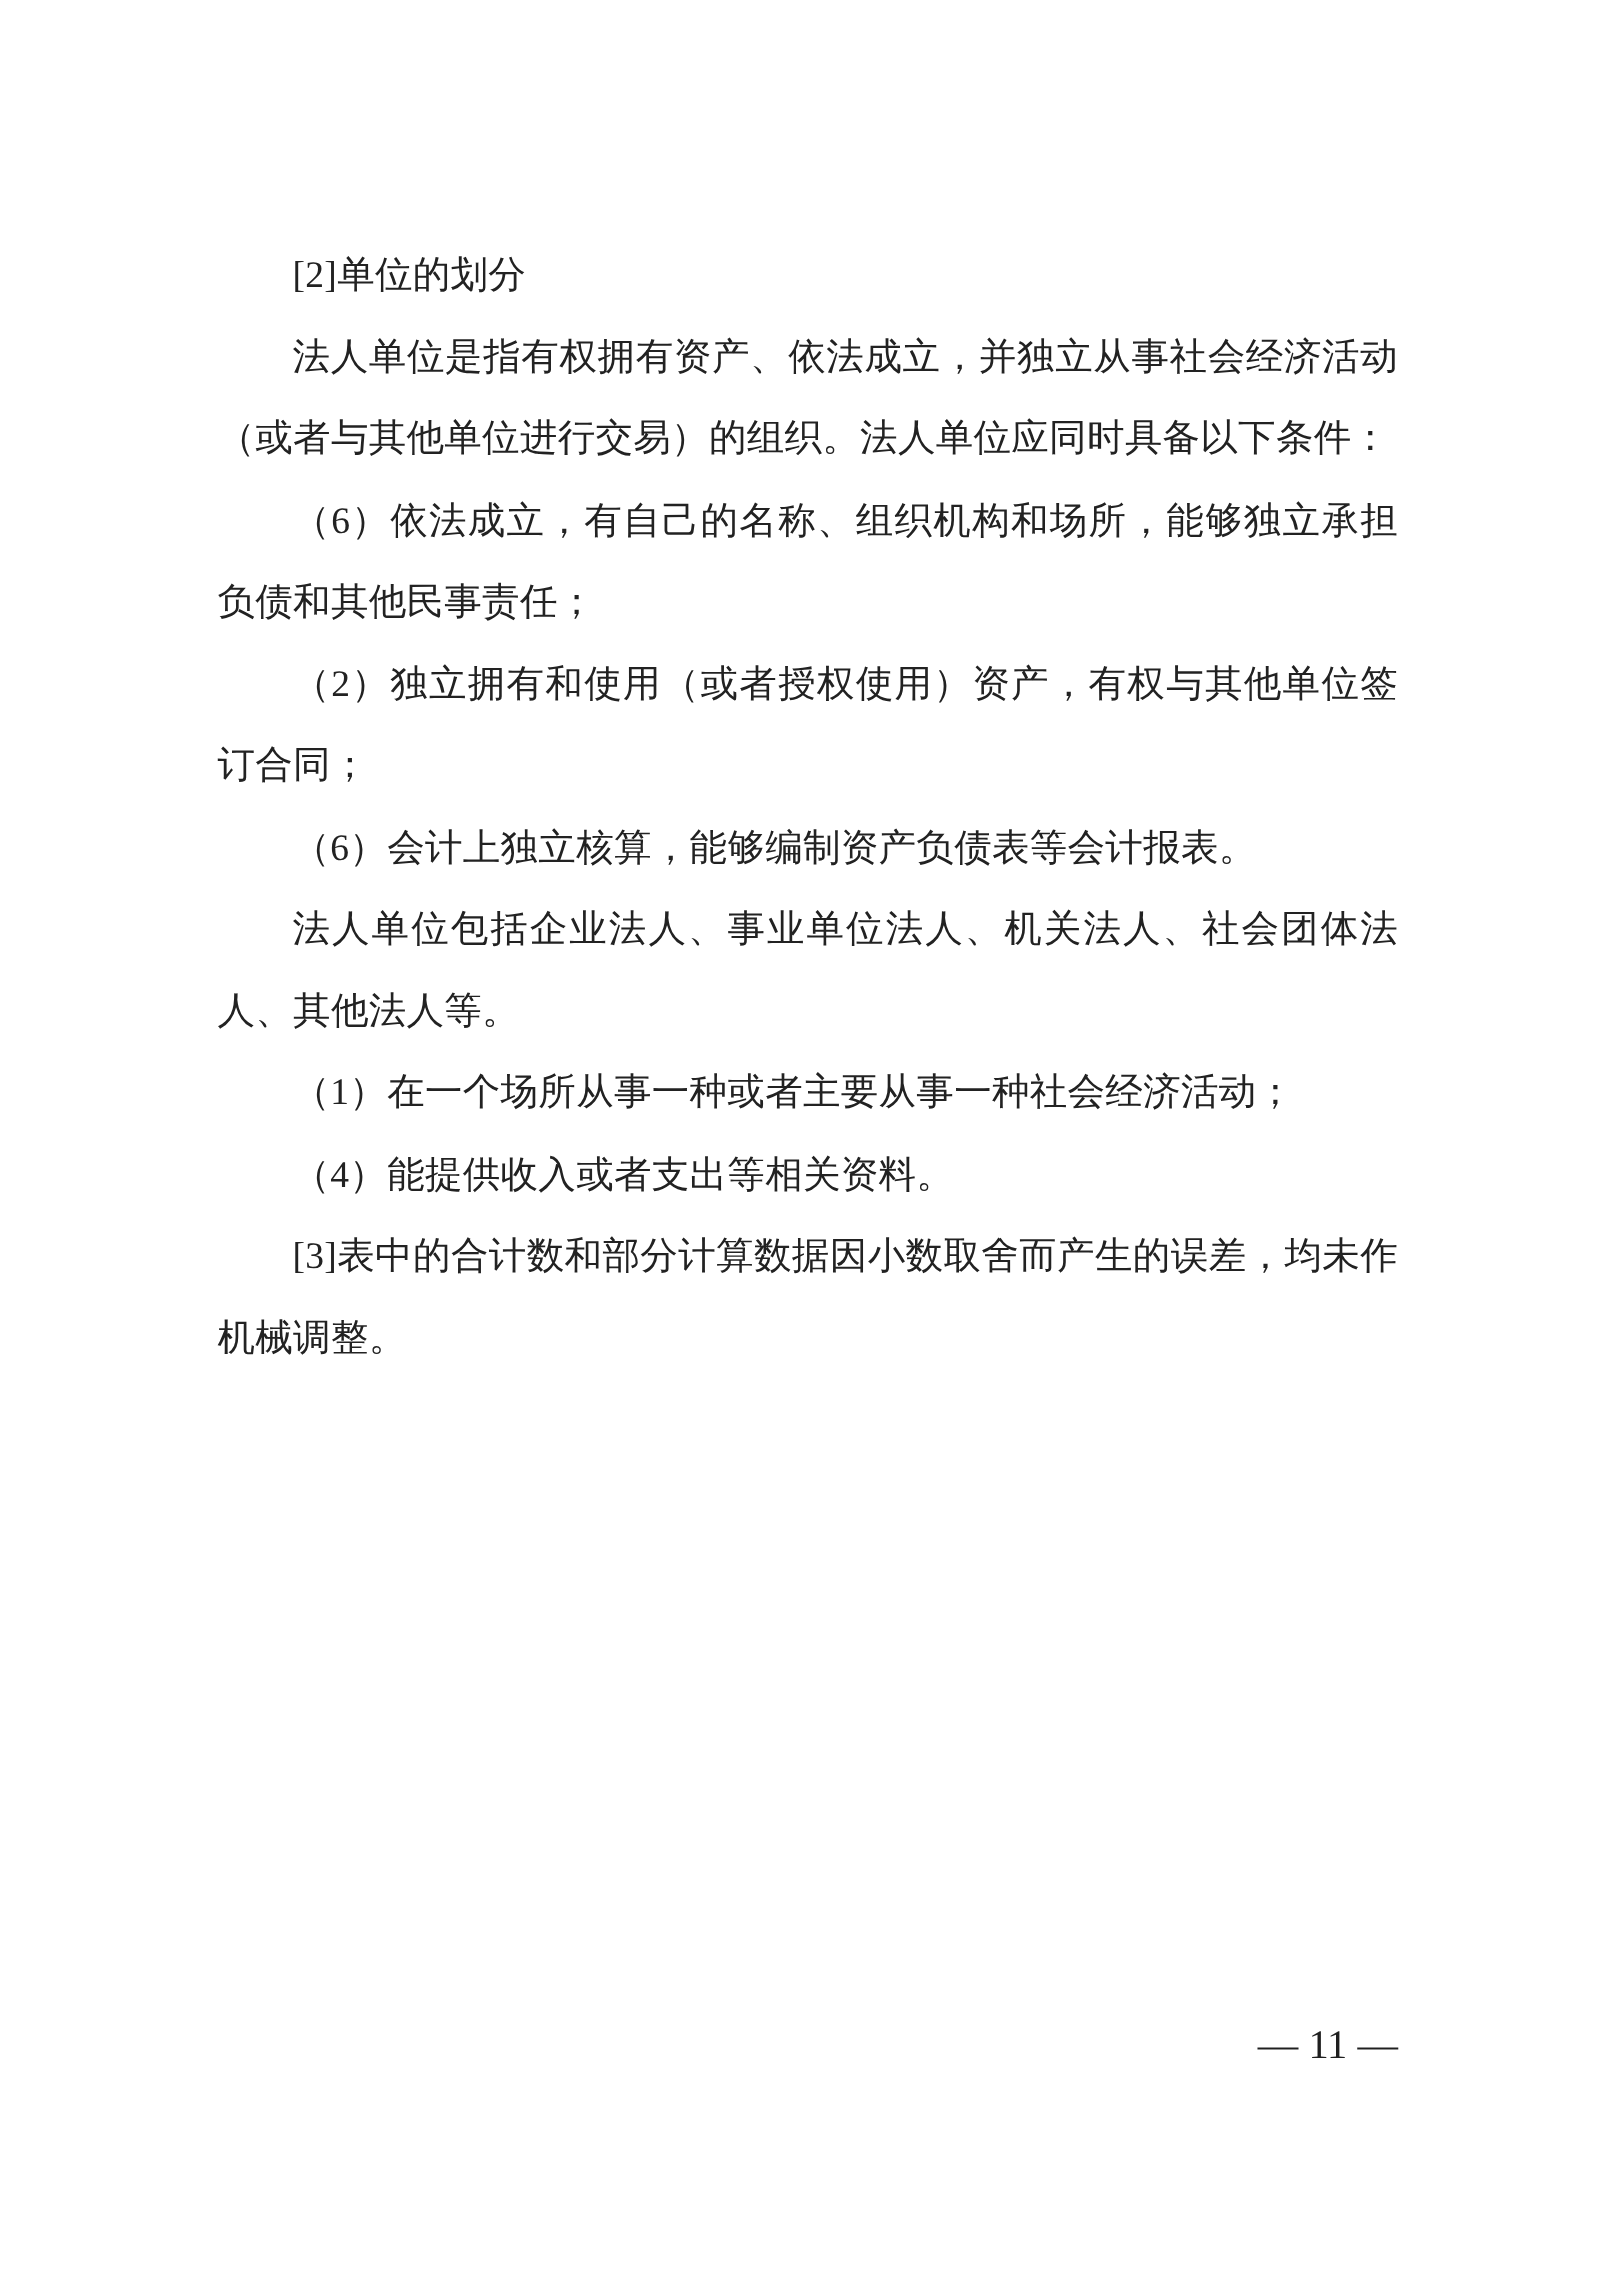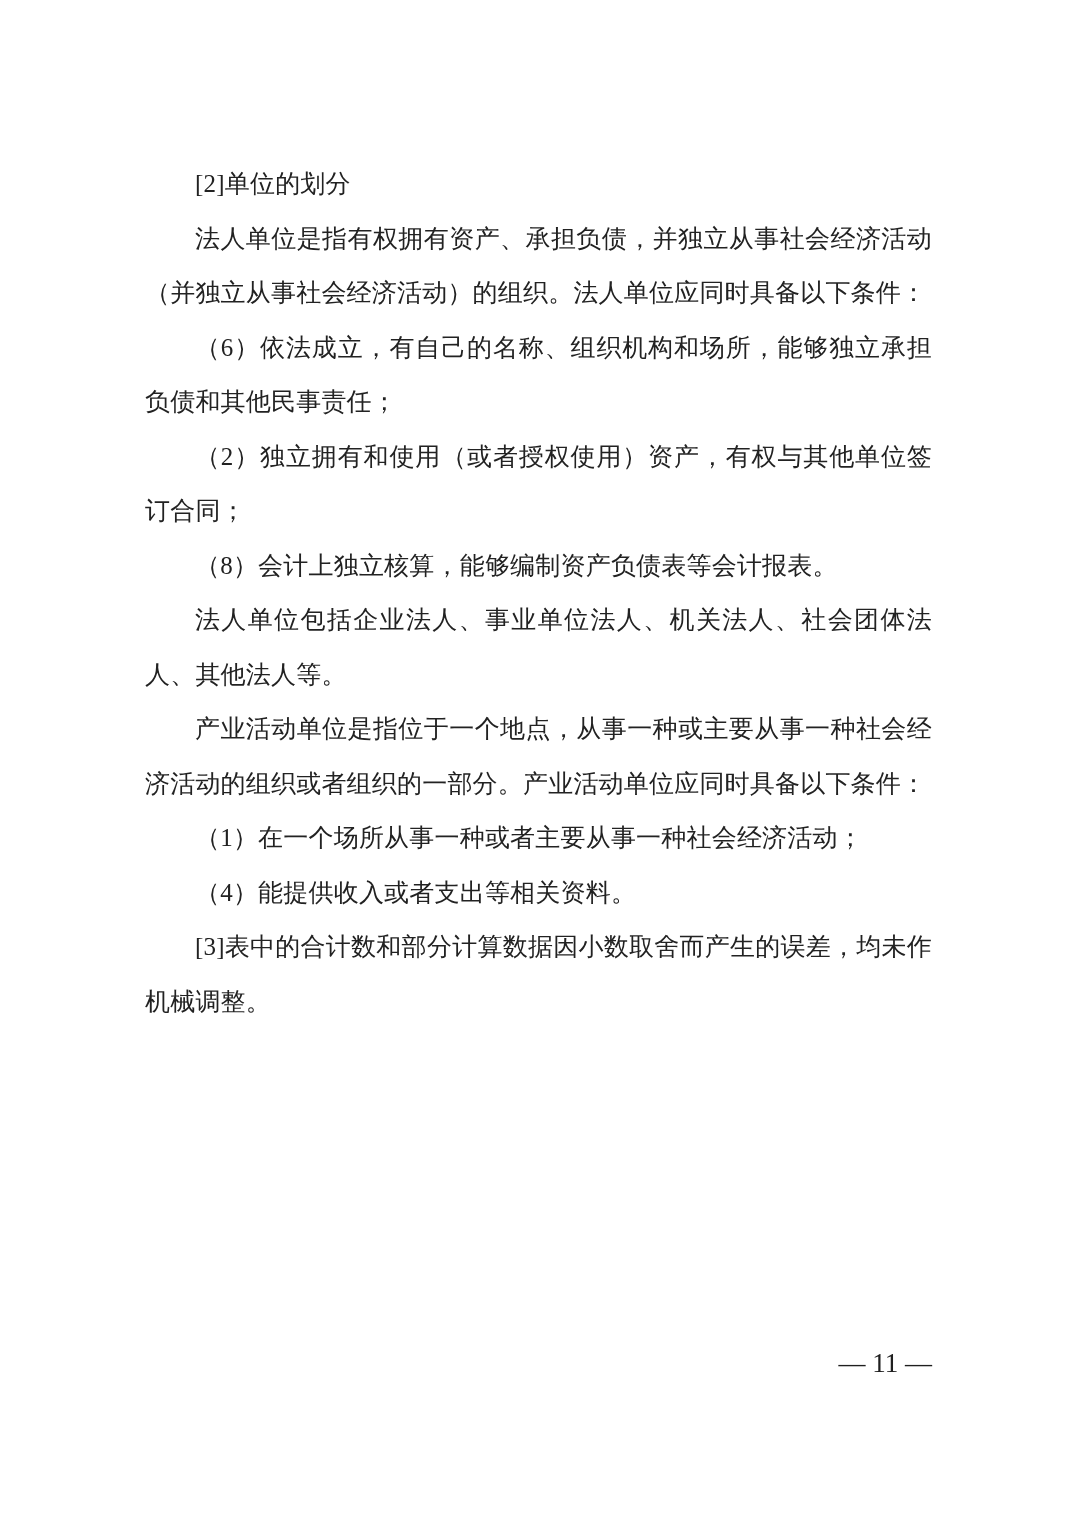--- a/index.html
+++ b/index.html
@@ -44,26 +44,25 @@
     text-align: center;
   }
 </style>
 </head>
 <body>
 
 <div class="page">
 
   <div class="doc-body">
     <p>[2]单位的划分</p>
-    <p>法人单位是指有权拥有资产、承担负债，并独立从事社会经济活动（并独立从事社会经济活动）的组织。法人单位应同时具备以下条件：</p>
+    <p>法人单位是指有权拥有资产、依法成立，并独立从事社会经济活动（或者与其他单位进行交易）的组织。法人单位应同时具备以下条件：</p>
     <p>（6）依法成立，有自己的名称、组织机构和场所，能够独立承担负债和其他民事责任；</p>
     <p>（2）独立拥有和使用（或者授权使用）资产，有权与其他单位签订合同；</p>
-    <p>（8）会计上独立核算，能够编制资产负债表等会计报表。</p>
+    <p>（6）会计上独立核算，能够编制资产负债表等会计报表。</p>
     <p>法人单位包括企业法人、事业单位法人、机关法人、社会团体法人、其他法人等。</p>
-    <p>产业活动单位是指位于一个地点，从事一种或主要从事一种社会经济活动的组织或者组织的一部分。产业活动单位应同时具备以下条件：</p>
     <p>（1）在一个场所从事一种或者主要从事一种社会经济活动；</p>
     <p>（4）能提供收入或者支出等相关资料。</p>
     <p>[3]表中的合计数和部分计算数据因小数取舍而产生的误差，均未作机械调整。</p>
   </div>
 
   <div class="page-footer">— 11 —</div>
 
 </div>
 
 </body></html>

